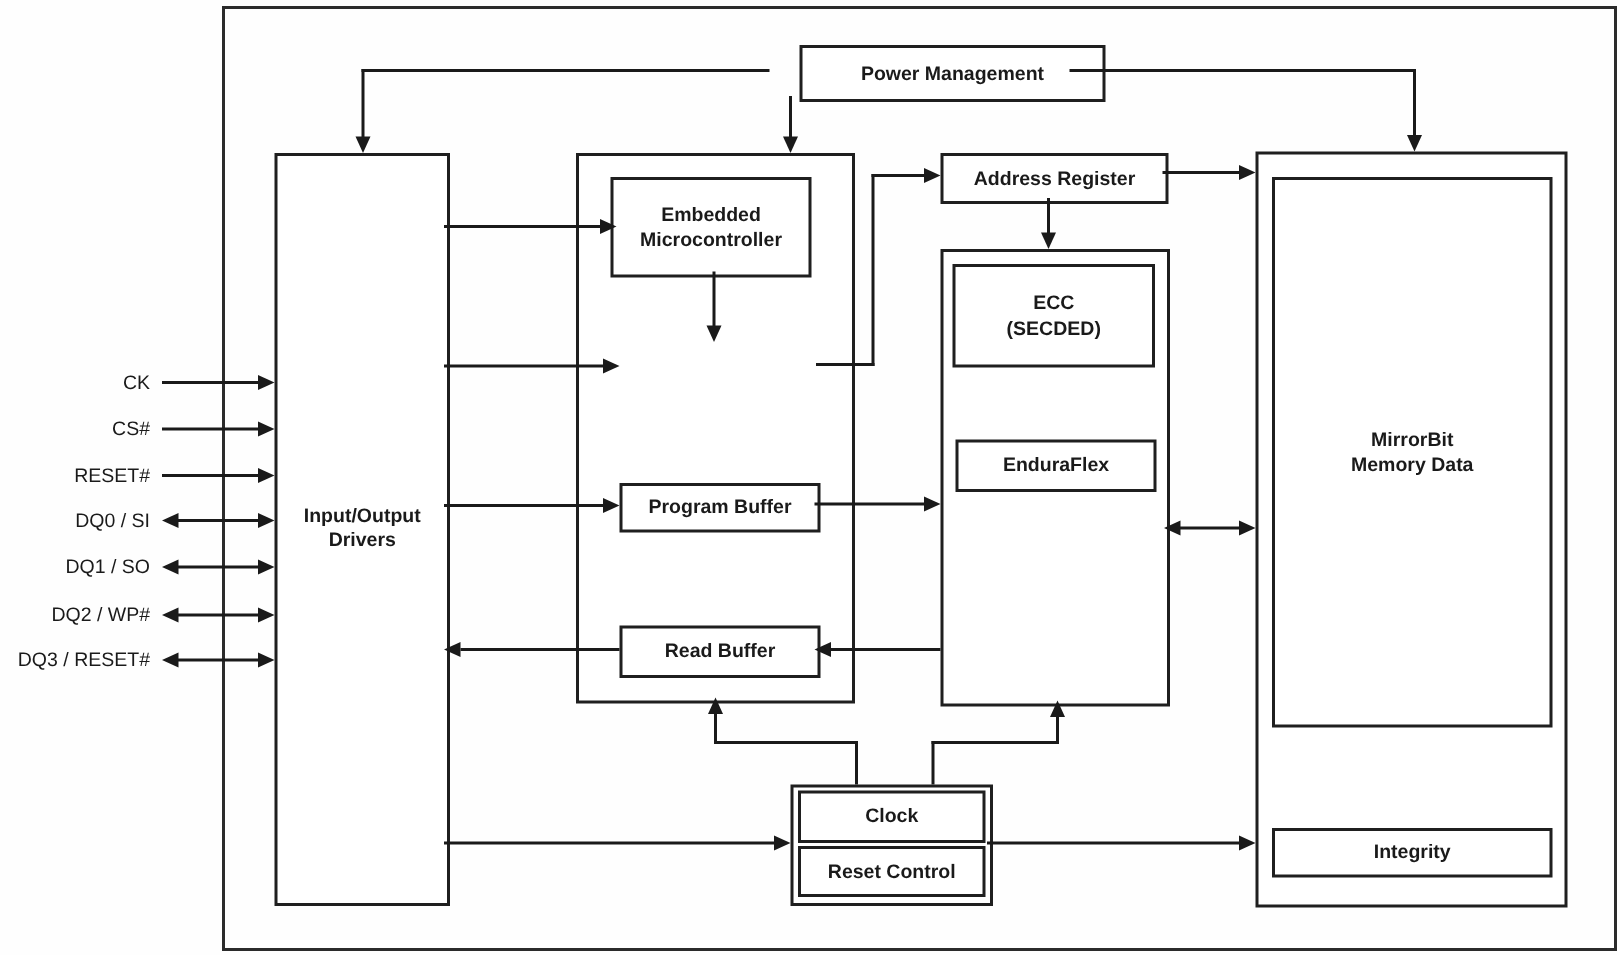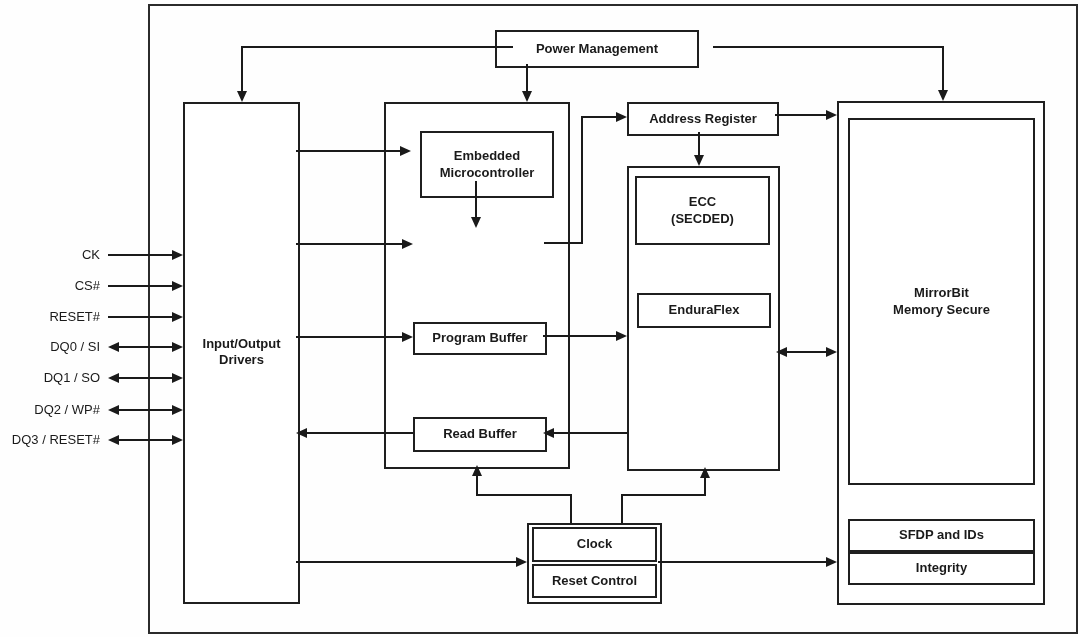--- a/index.html
+++ b/index.html
@@ -28,31 +28,31 @@
   .au{position:absolute;width:0;height:0;border-left:5px solid transparent;border-right:5px solid transparent;border-bottom:11px solid #1a1a1a;}
   .io-label{position:absolute;top:232px;left:0;width:100%;text-align:center;font-weight:bold;font-size:13px;line-height:1.25;}
 </style>
 </head>
 <body>
 
 <div class="stage">
 
   <div class="frame" style="left:148px;top:4px;width:926px;height:626px;"></div>
 
-  <div class="box" style="left:495px;top:30px;width:200px;height:34px;">
+  <div class="box" style="left:533px;top:30px;width:200px;height:34px;">
     <span class="lbl">Power Management</span>
   </div>
 
   <div class="container-box" style="left:183px;top:102px;width:113px;height:498px;">
     <span class="io-label lbl">Input/Output
 Drivers</span>
   </div>
 
   <div class="container-box" style="left:384px;top:102px;width:182px;height:363px;"></div>
-  <div class="box" style="left:420px;top:118px;width:130px;height:63px;margin-top:13px;">
+  <div class="box" style="left:407px;top:118px;width:130px;height:63px;">
     <span class="lbl">Embedded
 Microcontroller</span>
   </div>
   <div class="box" style="left:413px;top:322px;width:130px;height:29px;">
     <span class="lbl">Program Buffer</span>
   </div>
   <div class="box" style="left:413px;top:417px;width:130px;height:31px;">
     <span class="lbl">Read Buffer</span>
   </div>
 
@@ -65,24 +65,21 @@
     <span class="lbl">ECC
 (SECDED)</span>
   </div>
   <div class="box" style="left:637px;top:293px;width:130px;height:31px;">
     <span class="lbl">EnduraFlex</span>
   </div>
 
   <div class="container-box" style="left:837px;top:101px;width:204px;height:500px;"></div>
   <div class="box" style="left:848px;top:118px;width:183px;height:363px;">
     <span class="lbl">MirrorBit
-Memory Secure</span>
-  </div>
-  <div class="box" style="left:848px;top:519px;width:183px;height:29px;">
-    <span class="lbl">SFDP and IDs</span>
+Memory Data</span>
   </div>
   <div class="box" style="left:848px;top:552px;width:183px;height:29px;">
     <span class="lbl">Integrity</span>
   </div>
 
   <div class="container-box" style="left:527px;top:523px;width:131px;height:77px;"></div>
   <div class="box" style="left:532px;top:527px;width:121px;height:31px;">
     <span class="lbl">Clock</span>
   </div>
   <div class="box" style="left:532px;top:564px;width:121px;height:30px;">

